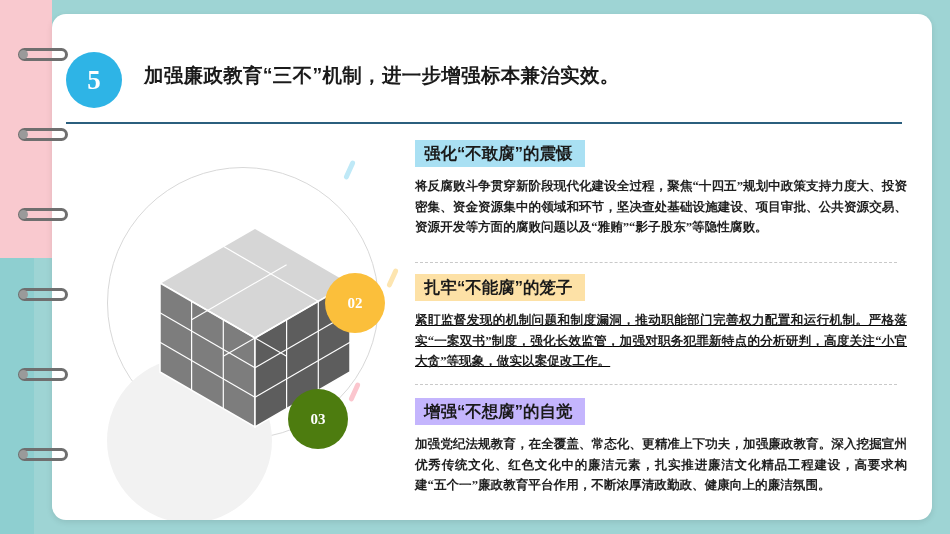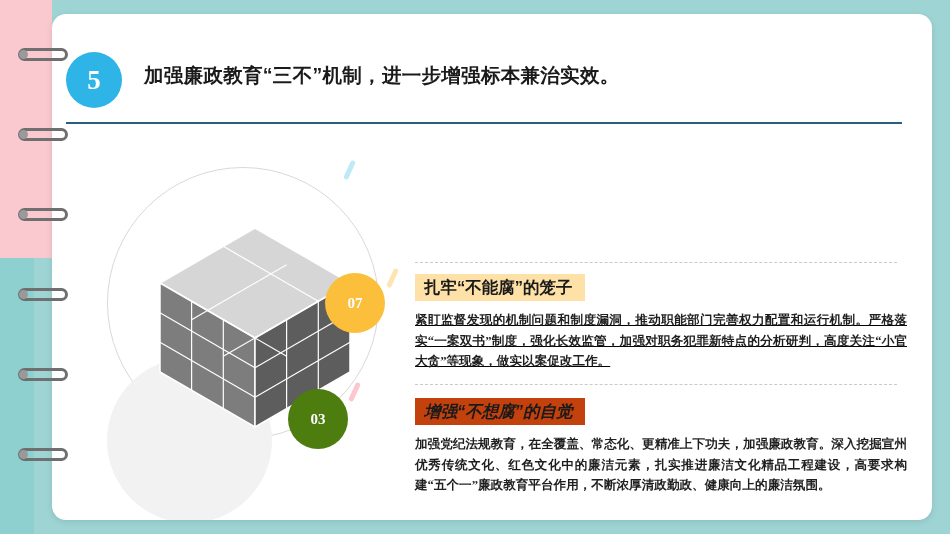--- a/index.html
+++ b/index.html
@@ -176,21 +176,21 @@
     display: inline-block;
     font-size: 16.5px;
     font-weight: bold;
     color: #1a1a1a;
     padding: 4px 12px 5px 9px;
     line-height: 1.1;
     white-space: nowrap;
   }
   .t-blue { background: #a9e0f3; }
   .t-yellow { background: #fde1a6; }
-  .t-pink { background: #c2410c; font-style: italic; }
+  .t-pink { background: #c4b5fd; }
 
   .block-body {
     margin-top: 9px;
     font-size: 12.6px;
     line-height: 1.62;
     color: #1f1f1f;
     text-align: justify;
     font-family: "Liberation Serif", serif;
     font-weight: bold;
   }
@@ -245,27 +245,31 @@
         <line x1="10" y1="92.7" x2="105" y2="147.7" stroke="#ffffff" stroke-width="1.2"></line>
         <line x1="10" y1="122.3" x2="105" y2="177.3" stroke="#ffffff" stroke-width="1.2"></line>
 
         <line x1="168.3" y1="81.3" x2="168.3" y2="170.3" stroke="#ffffff" stroke-width="1.2"></line>
         <line x1="136.6" y1="99.7" x2="136.6" y2="188.7" stroke="#ffffff" stroke-width="1.2"></line>
         <line x1="200" y1="92.7" x2="105" y2="147.7" stroke="#ffffff" stroke-width="1.2"></line>
         <line x1="200" y1="122.3" x2="105" y2="177.3" stroke="#ffffff" stroke-width="1.2"></line>
       </svg>
     </div>
 
-    <div class="badge badge-02" style="left:273px; top:259px;">07</div>
+    <div class="badge badge-02" style="left:273px; top:259px;">02</div>
     <div class="badge badge-03" style="left:236px; top:375px;">03</div>
 
     <div class="tick tick-1" style="left:295px; top:146px;"></div>
     <div class="tick tick-2" style="left:338px; top:254px;"></div>
     <div class="tick tick-3" style="left:300px; top:368px;"></div>
 
+    <div class="block block-1" style="left:363px; top:126px;">
+      <div class="block-title t-blue">强化“不敢腐”的震慑</div>
+      <div class="block-body">将反腐败斗争贯穿新阶段现代化建设全过程，聚焦“十四五”规划中政策支持力度大、投资密集、资金资源集中的领域和环节，坚决查处基础设施建设、项目审批、公共资源交易、资源开发等方面的腐败问题以及“雅贿”“影子股东”等隐性腐败。</div>
+    </div>
 
     <div class="divider div-1" style="left:363px; top:248px;"></div>
 
     <div class="block block-2" style="left:363px; top:260px;text-decoration:underline;">
       <div class="block-title t-yellow">扎牢“不能腐”的笼子</div>
       <div class="block-body">紧盯监督发现的机制问题和制度漏洞，推动职能部门完善权力配置和运行机制。严格落实“一案双书”制度，强化长效监管，加强对职务犯罪新特点的分析研判，高度关注“小官大贪”等现象，做实以案促改工作。</div>
     </div>
 
     <div class="divider div-2" style="left:363px; top:370px;"></div>
 

